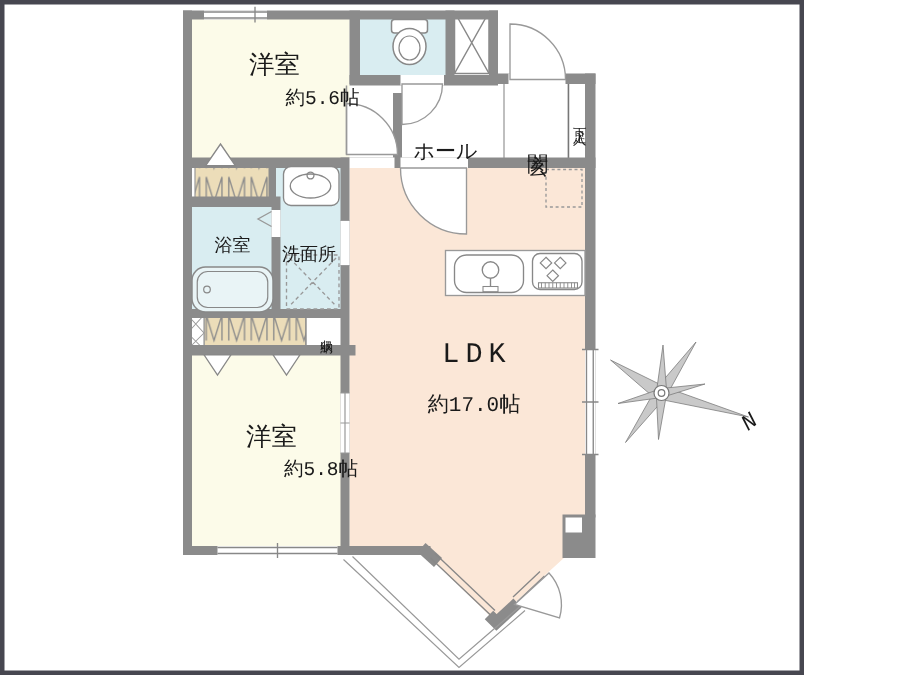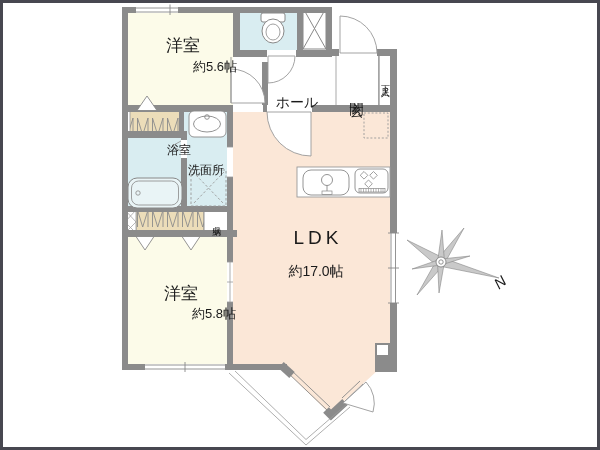--- a/index.html
+++ b/index.html
@@ -1,17 +1,17 @@
 <!DOCTYPE html>
 <html style="--wall: #8b8b8b; --ivory: #fcfbe9; --peach: #fbe7d7; --blue: #d9edf1; --tan: #ecddb9; --tub: #e9f4f6; --line: #999999; --frame: #474750; --text: #1a1a1a;"><head>
 <meta charset="utf-8">
 <style>
   html,body{margin:0;padding:0;background:#fff;}
-  #stage{position:relative;width:600px;height:450px;background:#fff;overflow:hidden;
-         font-family:Liberation Sans, sans-serif;}
+  #stage{position:relative;width:536px;height:450px;background:#fff;overflow:hidden;
+         font-family:Liberation Mono, monospace;}
   #frame{position:absolute;inset:0;border:3px solid #474750;pointer-events:none;z-index:40;}
   svg{position:absolute;left:0;top:0;}
   .lbl{position:absolute;transform:translate(-50%,-50%);color:#1a1a1a;white-space:nowrap;
        z-index:20;line-height:1;}
   .vert{writing-mode:vertical-rl;text-orientation:upright;}
   .s17{font-size:17px;}
   .s14{font-size:14px;margin-top:12px;}
   .s13{font-size:13px;margin-left:32px;}
   .s12{font-size:12px;}
   .s9{font-size:9px;letter-spacing:1px;}
@@ -173,21 +173,21 @@
     <circle cx="441" cy="262" r="5" fill="#fff" stroke="#777" stroke-width="0.8"></circle>
     <circle cx="441" cy="262" r="2.2" fill="none" stroke="#777" stroke-width="0.8"></circle>
   </g>
 </svg>
 
 <div class="lbl s17" style="left:183px;top:45px;">洋室</div>
 <div class="lbl s13" style="left:183px;top:66px;">約5.6帖</div>
 <div class="lbl s14" style="left:297px;top:90px;">ホール</div>
 <div class="lbl s14 vert" style="left:357px;top:80px;">玄関</div>
 <div class="lbl s9 vert" style="left:385px;top:80px;">下足入</div>
-<div class="lbl s12" style="left:155px;top:150px;margin-left:24px;">浴室</div>
+<div class="lbl s12" style="left:155px;top:164px;">浴室</div>
 <div class="lbl s12" style="left:206px;top:170px;">洗面所</div>
 <div class="lbl s8 vert" style="left:217px;top:221px;">収納</div>
 <div class="lbl s17" style="left:181px;top:293px;">洋室</div>
 <div class="lbl s13" style="left:182px;top:313px;">約5.8帖</div>
 <div class="lbl ldkname" style="left:318px;top:237px;">LDK</div>
 <div class="lbl s14" style="left:316px;top:259px;">約17.0帖</div>
 <div class="lbl north" style="left:500px;top:282px;">N</div>
 
 <div id="frame"></div>
 </div>

